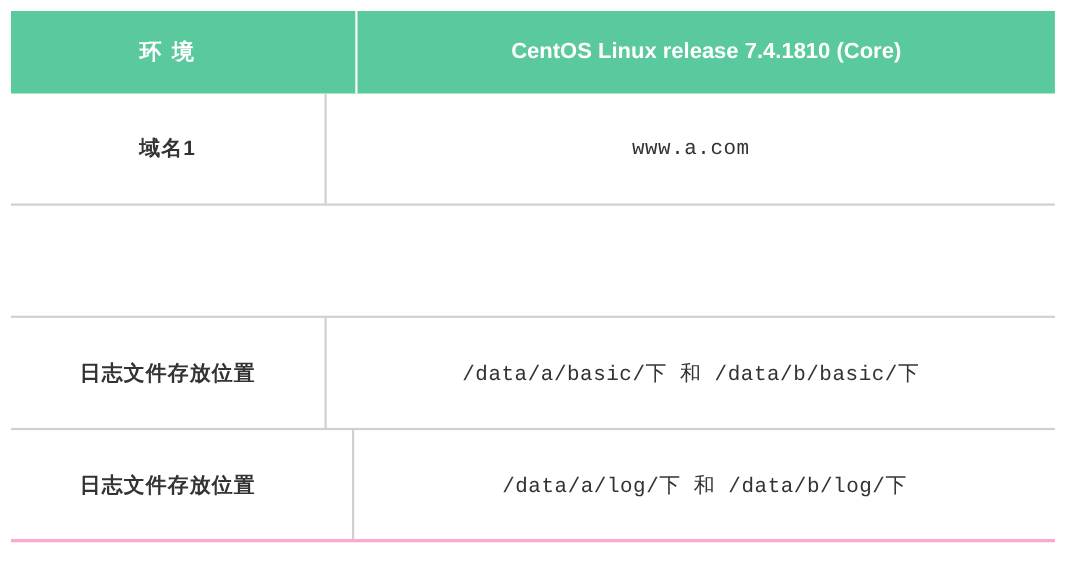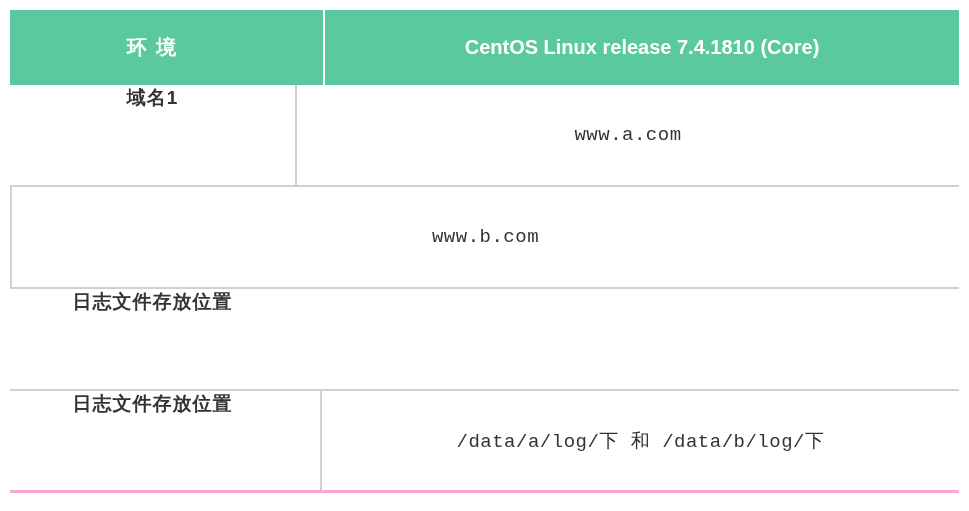--- a/index.html
+++ b/index.html
@@ -39,20 +39,21 @@
       font-size: 20px;
       border-left: 2px solid #ffffff;
       height: 100%;
       display: flex;
       align-items: center;
       justify-content: center;
     }
     .data-row {
       display: flex;
       height: 102px;
+      align-items: center;
       border-bottom: 2px solid #d0d0d0;
     }
     .data-cell-left {
       width: 285px;
       text-align: center;
       font-size: 19px;
       font-weight: bold;
       color: #333333;
       letter-spacing: 1px;
     }
@@ -80,22 +81,22 @@
 <div class="table-container">
   <div class="header-row">
     <div class="header-cell-left">环 境</div>
     <div class="header-cell-right">CentOS Linux release 7.4.1810 (Core)</div>
   </div>
   <div class="data-row">
     <div class="data-cell-left">域名1</div>
     <div class="data-cell-right">www.a.com</div>
   </div>
   <div class="data-row">
-    <div class="data-cell-right">www.b.com</div>
   </div>
   <div class="data-row">
     <div class="data-cell-left">日志文件存放位置</div>
+    <div class="data-cell-right">/data/a/basic/下 和 /data/b/basic/下</div>
   </div>
   <div class="data-row last-row">
     <div class="data-cell-left">日志文件存放位置</div>
     <div class="data-cell-right">/data/a/log/下 和 /data/b/log/下</div>
   </div>
 </div>
 
 </body></html>

